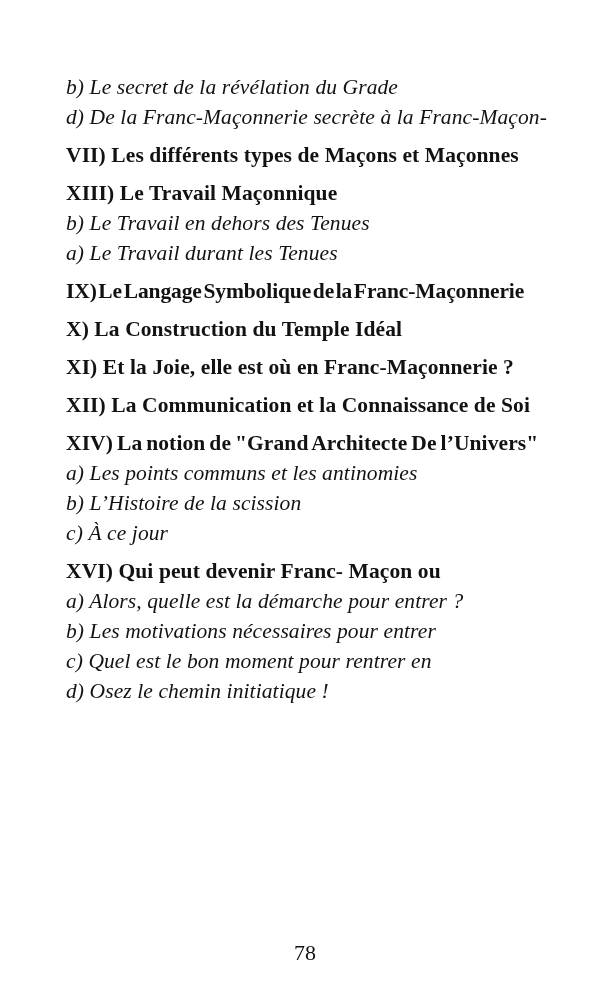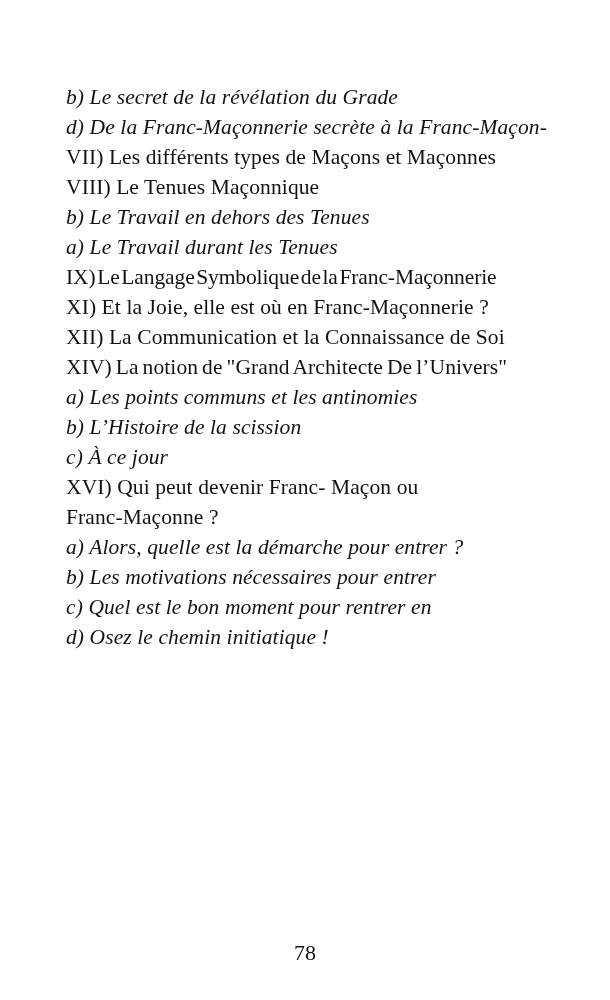--- a/index.html
+++ b/index.html
@@ -7,63 +7,63 @@
     position: relative;
     width: 610px;
     height: 1000px;
     background: #ffffff;
     color: #121212;
     font-family: "Liberation Serif", "DejaVu Serif", serif;
     overflow: hidden;
   }
   .toc {
     position: absolute;
-    top: 82px;
+    top: 72px;
     left: 66px;
     right: 50px;
   }
   .line {
     font-size: 21.5px;
     line-height: 30px;
     white-space: nowrap;
     letter-spacing: 0.1px;
   }
   .line.italic { font-style: italic; }
-  .line.bold   { font-weight: normal; }
+  .line.bold   { font-weight: bold; margin-top: 8px; }
   .line.tight  { word-spacing: -0.17em; letter-spacing: -0.1px; }
   .line.semi   { word-spacing: -0.07em; }
   .page-number {
     position: absolute;
     bottom: 34px;
     left: 0;
     width: 100%;
     text-align: center;
     font-size: 22px;
     color: #121212;
   }
 </style>
 </head>
 <body>
 
 <div class="page">
   <div class="toc" id="toc">
       <div class="line italic">b) Le secret de la révélation du Grade</div>
       <div class="line italic">d) De la Franc-Maçonnerie secrète à la Franc-Maçon-</div>
       <div class="line bold">VII) Les différents types de Maçons et Maçonnes</div>
-      <div class="line bold">VIII) Le Tenues Maçonnique</div>
+      <div class="line bold">XIII) Le Travail Maçonnique</div>
       <div class="line italic">b) Le Travail en dehors des Tenues</div>
       <div class="line italic">a) Le Travail durant les Tenues</div>
       <div class="line bold tight">IX) Le Langage Symbolique de la Franc-Maçonnerie</div>
+      <div class="line bold">X) La Construction du Temple Idéal</div>
       <div class="line bold">XI) Et la Joie, elle est où en Franc-Maçonnerie ?</div>
       <div class="line bold">XII) La Communication et la Connaissance de Soi</div>
       <div class="line bold semi">XIV) La notion de "Grand Architecte De l’Univers"</div>
       <div class="line italic">a) Les points communs et les antinomies</div>
       <div class="line italic">b) L’Histoire de la scission</div>
       <div class="line italic">c) À ce jour</div>
       <div class="line bold">XVI) Qui peut devenir Franc- Maçon ou</div>
-      <div class="line bold">Franc-Maçonne ?</div>
       <div class="line italic">a) Alors, quelle est la démarche pour entrer ?</div>
       <div class="line italic">b) Les motivations nécessaires pour entrer</div>
       <div class="line italic">c) Quel est le bon moment pour rentrer en</div>
       <div class="line italic">d) Osez le chemin initiatique !</div>
     </div>
   <div class="page-number">78</div>
 </div>
 
 </body></html>

